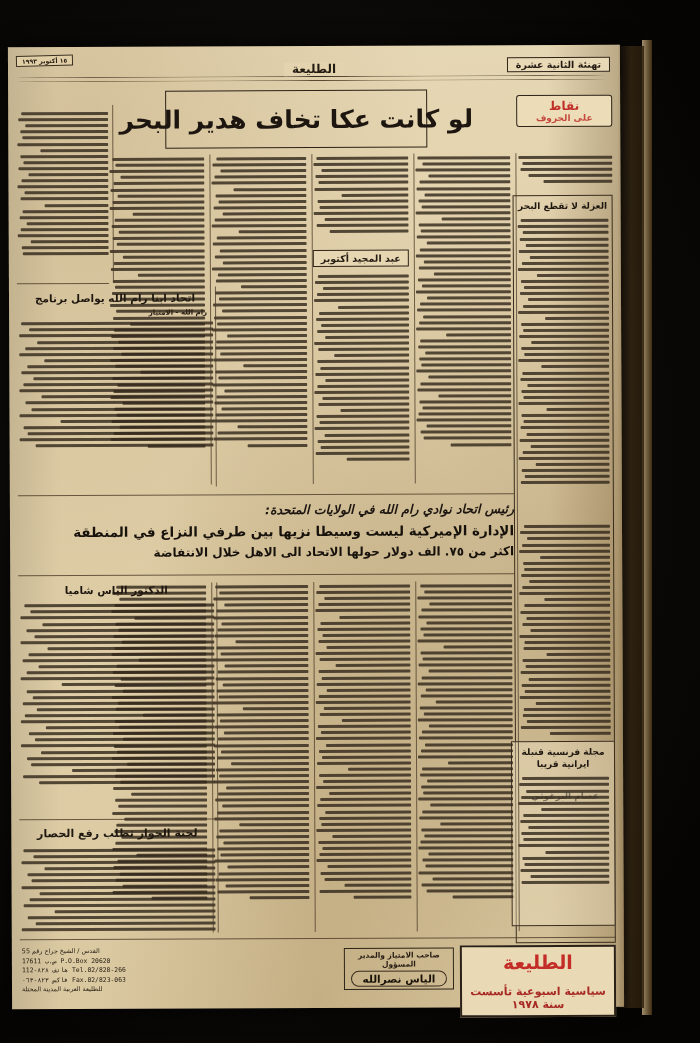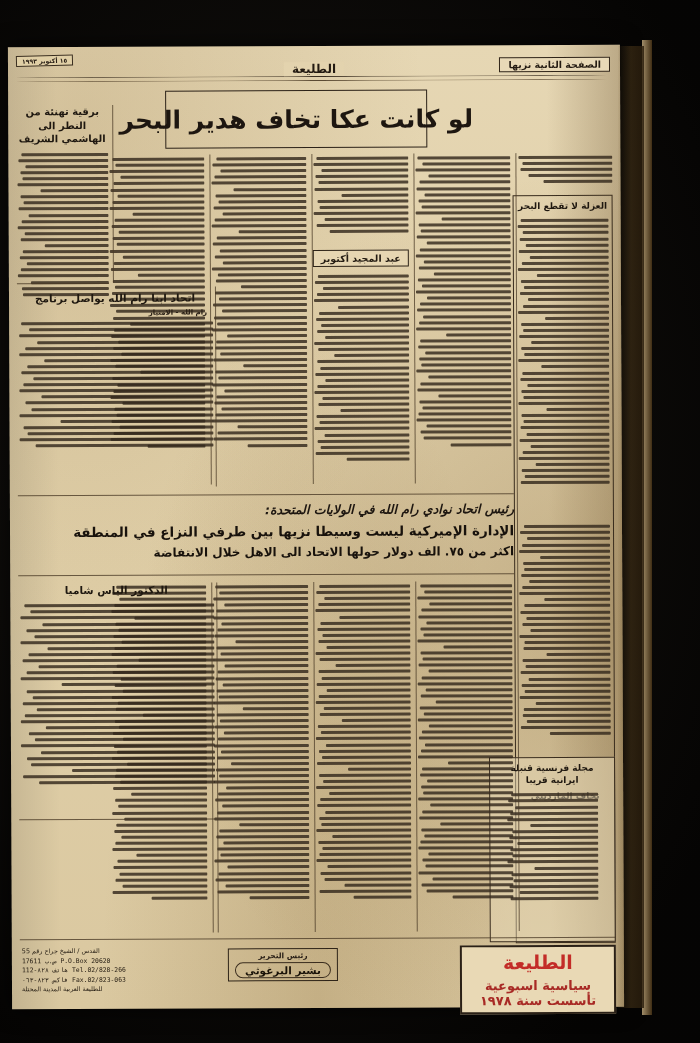--- a/index.html
+++ b/index.html
@@ -100,21 +100,21 @@
   .feature{position:absolute;text-align:right;}
   .feature .kicker{font-size:12.5px;font-weight:bold;font-style:italic;color:#1d1610;margin-bottom:6px;}
   .feature .h1{font-size:13.5px;font-weight:bold;color:#18120c;margin-bottom:6px;}
   .feature .h2{font-size:12px;font-weight:bold;color:#18120c;}
 
   
   .mastbox{
     position:absolute;border:2px solid #2a2016;text-align:center;padding:4px 0;background:#e9d9b5;
   }
   .mastbox .name{color:#c32c27;font-size:19px;font-weight:bold;letter-spacing:1px;}
-  .mastbox .sub{color:#a82a25;font-size:13px;font-weight:bold;margin-top:5px;}
+  .mastbox .sub{color:#a82a25;font-size:11px;font-weight:bold;margin-top:12px;}
 
   .credit{position:absolute;border:1.5px solid #2e2418;text-align:center;padding:2px 0;}
   .credit .role{font-size:7.5px;font-weight:bold;color:#2a2017;}
   .credit .nm{font-size:10.5px;font-weight:bold;color:#191208;
       border:1.3px solid #3a2d1e;border-radius:10px;margin:2px 6px 0;padding:1px 0;}
 
   .addr{position:absolute;font-size:6.4px;color:#241c12;line-height:1.5;text-align:left;
         font-family:"DejaVu Sans Mono","Liberation Mono",monospace;}
   .addr .ar{font-family:"DejaVu Sans",sans-serif;}
 
@@ -126,26 +126,30 @@
 <div class="surround"></div>
 
 <div class="sheet">
   <div class="page">
 
     <div class="datestamp">١٥ أكتوبر ١٩٩٣</div>
 
     <div class="rule"></div>
     <div class="rule b"></div>
     <div class="masthead-word">الطليعة</div>
-    <div class="pagenum">الصفحة الثانية نزيها</div>
+    <div class="pagenum">تهنئة الثانية عشرة</div>
 
     <div class="headbox" style="left:157px;top:44px;width:260px;height:56px;">
       <div class="ht">لو كانت عكا تخاف هدير البحر</div>
     </div>
 
+    <div class="redbox" style="right:8px;top:50px;width:86px;">
+      <div class="l1">نقاط</div>
+      <div class="l2">على الحروف</div>
+    </div>
 
     <div class="col" style="right:8px;top:108px;width:96px;">
       <div class="lines" style="height:36px;">
         <div class="tl" style="width:98%"></div>
           <div class="tl" style="width:94%"></div>
         <div class="tl" style="width:96%"></div>
           <div class="tl" style="width:88%"></div>
         <div class="tl" style="width:72%"></div>
       </div>
     </div>
@@ -231,24 +235,24 @@
         <div class="tl" style="width:97%"></div>
           <div class="tl" style="width:94%"></div>
         <div class="tl" style="width:99%"></div>
           <div class="tl" style="width:82%"></div>
         <div class="tl" style="width:95%"></div>
           <div class="tl" style="width:96%"></div>
         <div class="tl" style="width:91%"></div>
           <div class="tl" style="width:98%"></div>
         <div class="tl" style="width:66%"></div>
       </div>
-      <div class="coltitle small" style="margin-top:8px;">تخاف المارديني</div>
-    </div>
-
-    <div class="col boxed" style="right:8px;top:712px;width:92px;height:175px;padding:4px 16px;background:rgba(235,222,188,.45);">
+      <div class="coltitle small" style="margin-top:8px;">عصام البرغوثي</div>
+    </div>
+
+    <div class="col boxed" style="right:8px;top:696px;width:92px;height:175px;padding:4px 5px;background:rgba(235,222,188,.45);">
       <div class="coltitle small">مجلة فرنسية
 قنبلة ايرانية قريبا</div>
       <div class="lines" style="height:122px;">
         <div class="tl" style="width:95%"></div>
           <div class="tl" style="width:98%"></div>
         <div class="tl" style="width:90%"></div>
           <div class="tl" style="width:96%"></div>
         <div class="tl" style="width:99%"></div>
           <div class="tl" style="width:74%"></div>
         <div class="tl" style="width:94%"></div>
@@ -471,21 +475,20 @@
         <div class="tl" style="width:93%"></div>
           <div class="tl" style="width:98%"></div>
         <div class="tl" style="width:90%"></div>
           <div class="tl" style="width:96%"></div>
         <div class="tl" style="width:99%"></div>
           <div class="tl" style="width:60%"></div>
       </div>
     </div>
 
     <div class="col" style="left:8px;top:58px;width:92px;">
-      <div class="coltitle" style="font-size:10px;">برقية تهنئة من النطر الى الهاشمي الشريف</div>
       <div class="lines" style="height:168px;margin-top:4px;">
         <div class="tl" style="width:95%"></div>
           <div class="tl" style="width:98%"></div>
         <div class="tl" style="width:90%"></div>
           <div class="tl" style="width:96%"></div>
         <div class="tl" style="width:93%"></div>
           <div class="tl" style="width:99%"></div>
         <div class="tl" style="width:74%"></div>
           <div class="tl" style="width:96%"></div>
         <div class="tl" style="width:92%"></div>
@@ -806,33 +809,52 @@
           <div class="tl" style="width:96%"></div>
         <div class="tl" style="width:94%"></div>
           <div class="tl" style="width:73%"></div>
         <div class="tl" style="width:98%"></div>
           <div class="tl" style="width:90%"></div>
       </div>
     </div>
 
     <div class="hdiv" style="left:8px;width:196px;top:772px;"></div>
 
+    <div class="col" style="left:8px;top:780px;width:196px;">
+      <div class="coltitle" style="font-size:11px;">لجنة الحوار تطلب رفع الحصار</div>
+      <div class="lines" style="height:100px;margin-top:4px;">
+        <div class="tl" style="width:98%"></div>
+          <div class="tl" style="width:93%"></div>
+        <div class="tl" style="width:99%"></div>
+          <div class="tl" style="width:87%"></div>
+        <div class="tl" style="width:96%"></div>
+          <div class="tl" style="width:94%"></div>
+        <div class="tl" style="width:99%"></div>
+          <div class="tl" style="width:90%"></div>
+        <div class="tl" style="width:95%"></div>
+          <div class="tl" style="width:98%"></div>
+        <div class="tl" style="width:82%"></div>
+          <div class="tl" style="width:96%"></div>
+        <div class="tl" style="width:92%"></div>
+          <div class="tl" style="width:99%"></div>
+      </div>
+    </div>
 
     <div class="hdiv" style="left:8px;width:596px;top:892px;"></div>
 
     <div class="mastbox" style="right:8px;top:900px;width:152px;">
       <div class="name">الطليعة</div>
       <div class="sub">سياسية اسبوعية تأسست سنة ١٩٧٨</div>
     </div>
 
-
-    <div class="credit" style="right:286px;top:902px;width:108px;">
-      <div class="role">رئيس التحرير</div>
-      <div class="nm">بشير البرغوثي</div>
-    </div>
+    <div class="credit" style="right:170px;top:902px;width:108px;">
+      <div class="role">صاحب الامتياز والمدير المسؤول</div>
+      <div class="nm">الياس نصرالله</div>
+    </div>
+
 
     <div class="addr" style="left:10px;top:900px;width:170px;">
       <div class="ar">القدس / الشيخ جراح رقم 55</div>
       <div>P.O.Box 20620    ص.ب 17611</div>
       <div>Tel.02/828-266   هاتف ٨٢٨-112</div>
       <div>Fax.02/823-063   فاكس ٨٢٣-٠٦٣</div>
       <div class="ar">للطليعة العربية المدينة المحتلة</div>
     </div>
 
     <div class="vdiv" style="right:104px;top:108px;height:778px;"></div>

